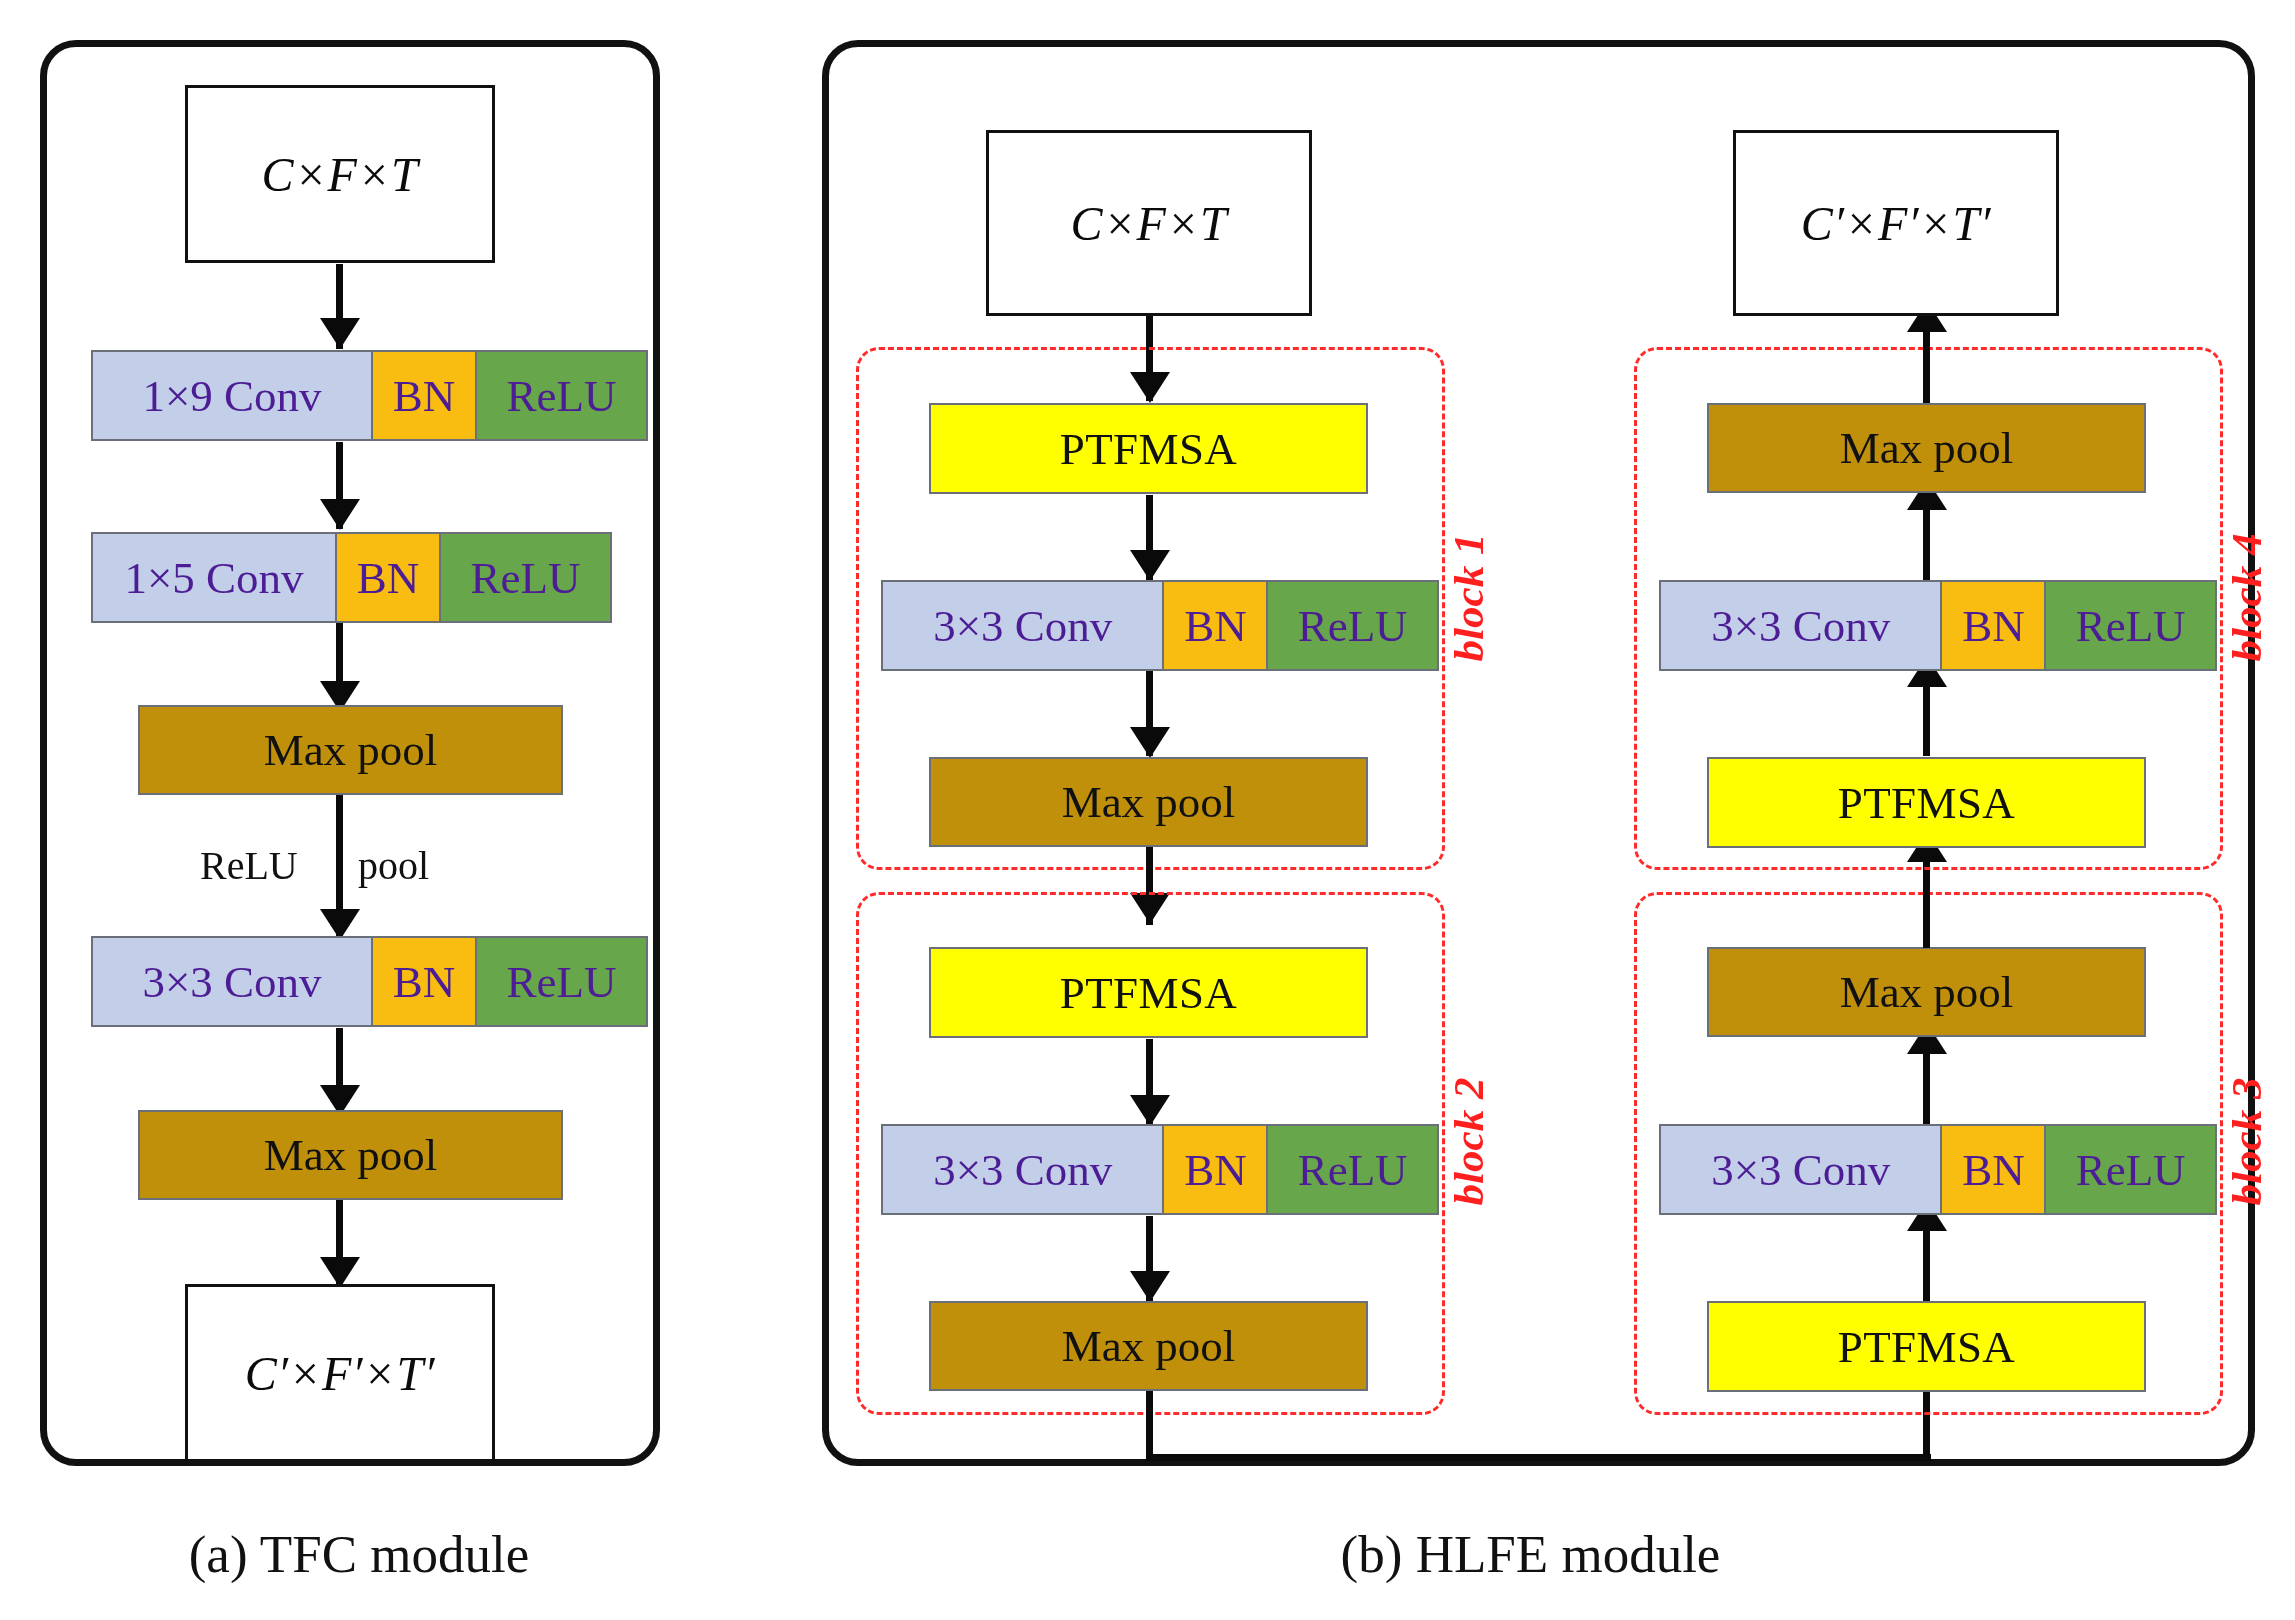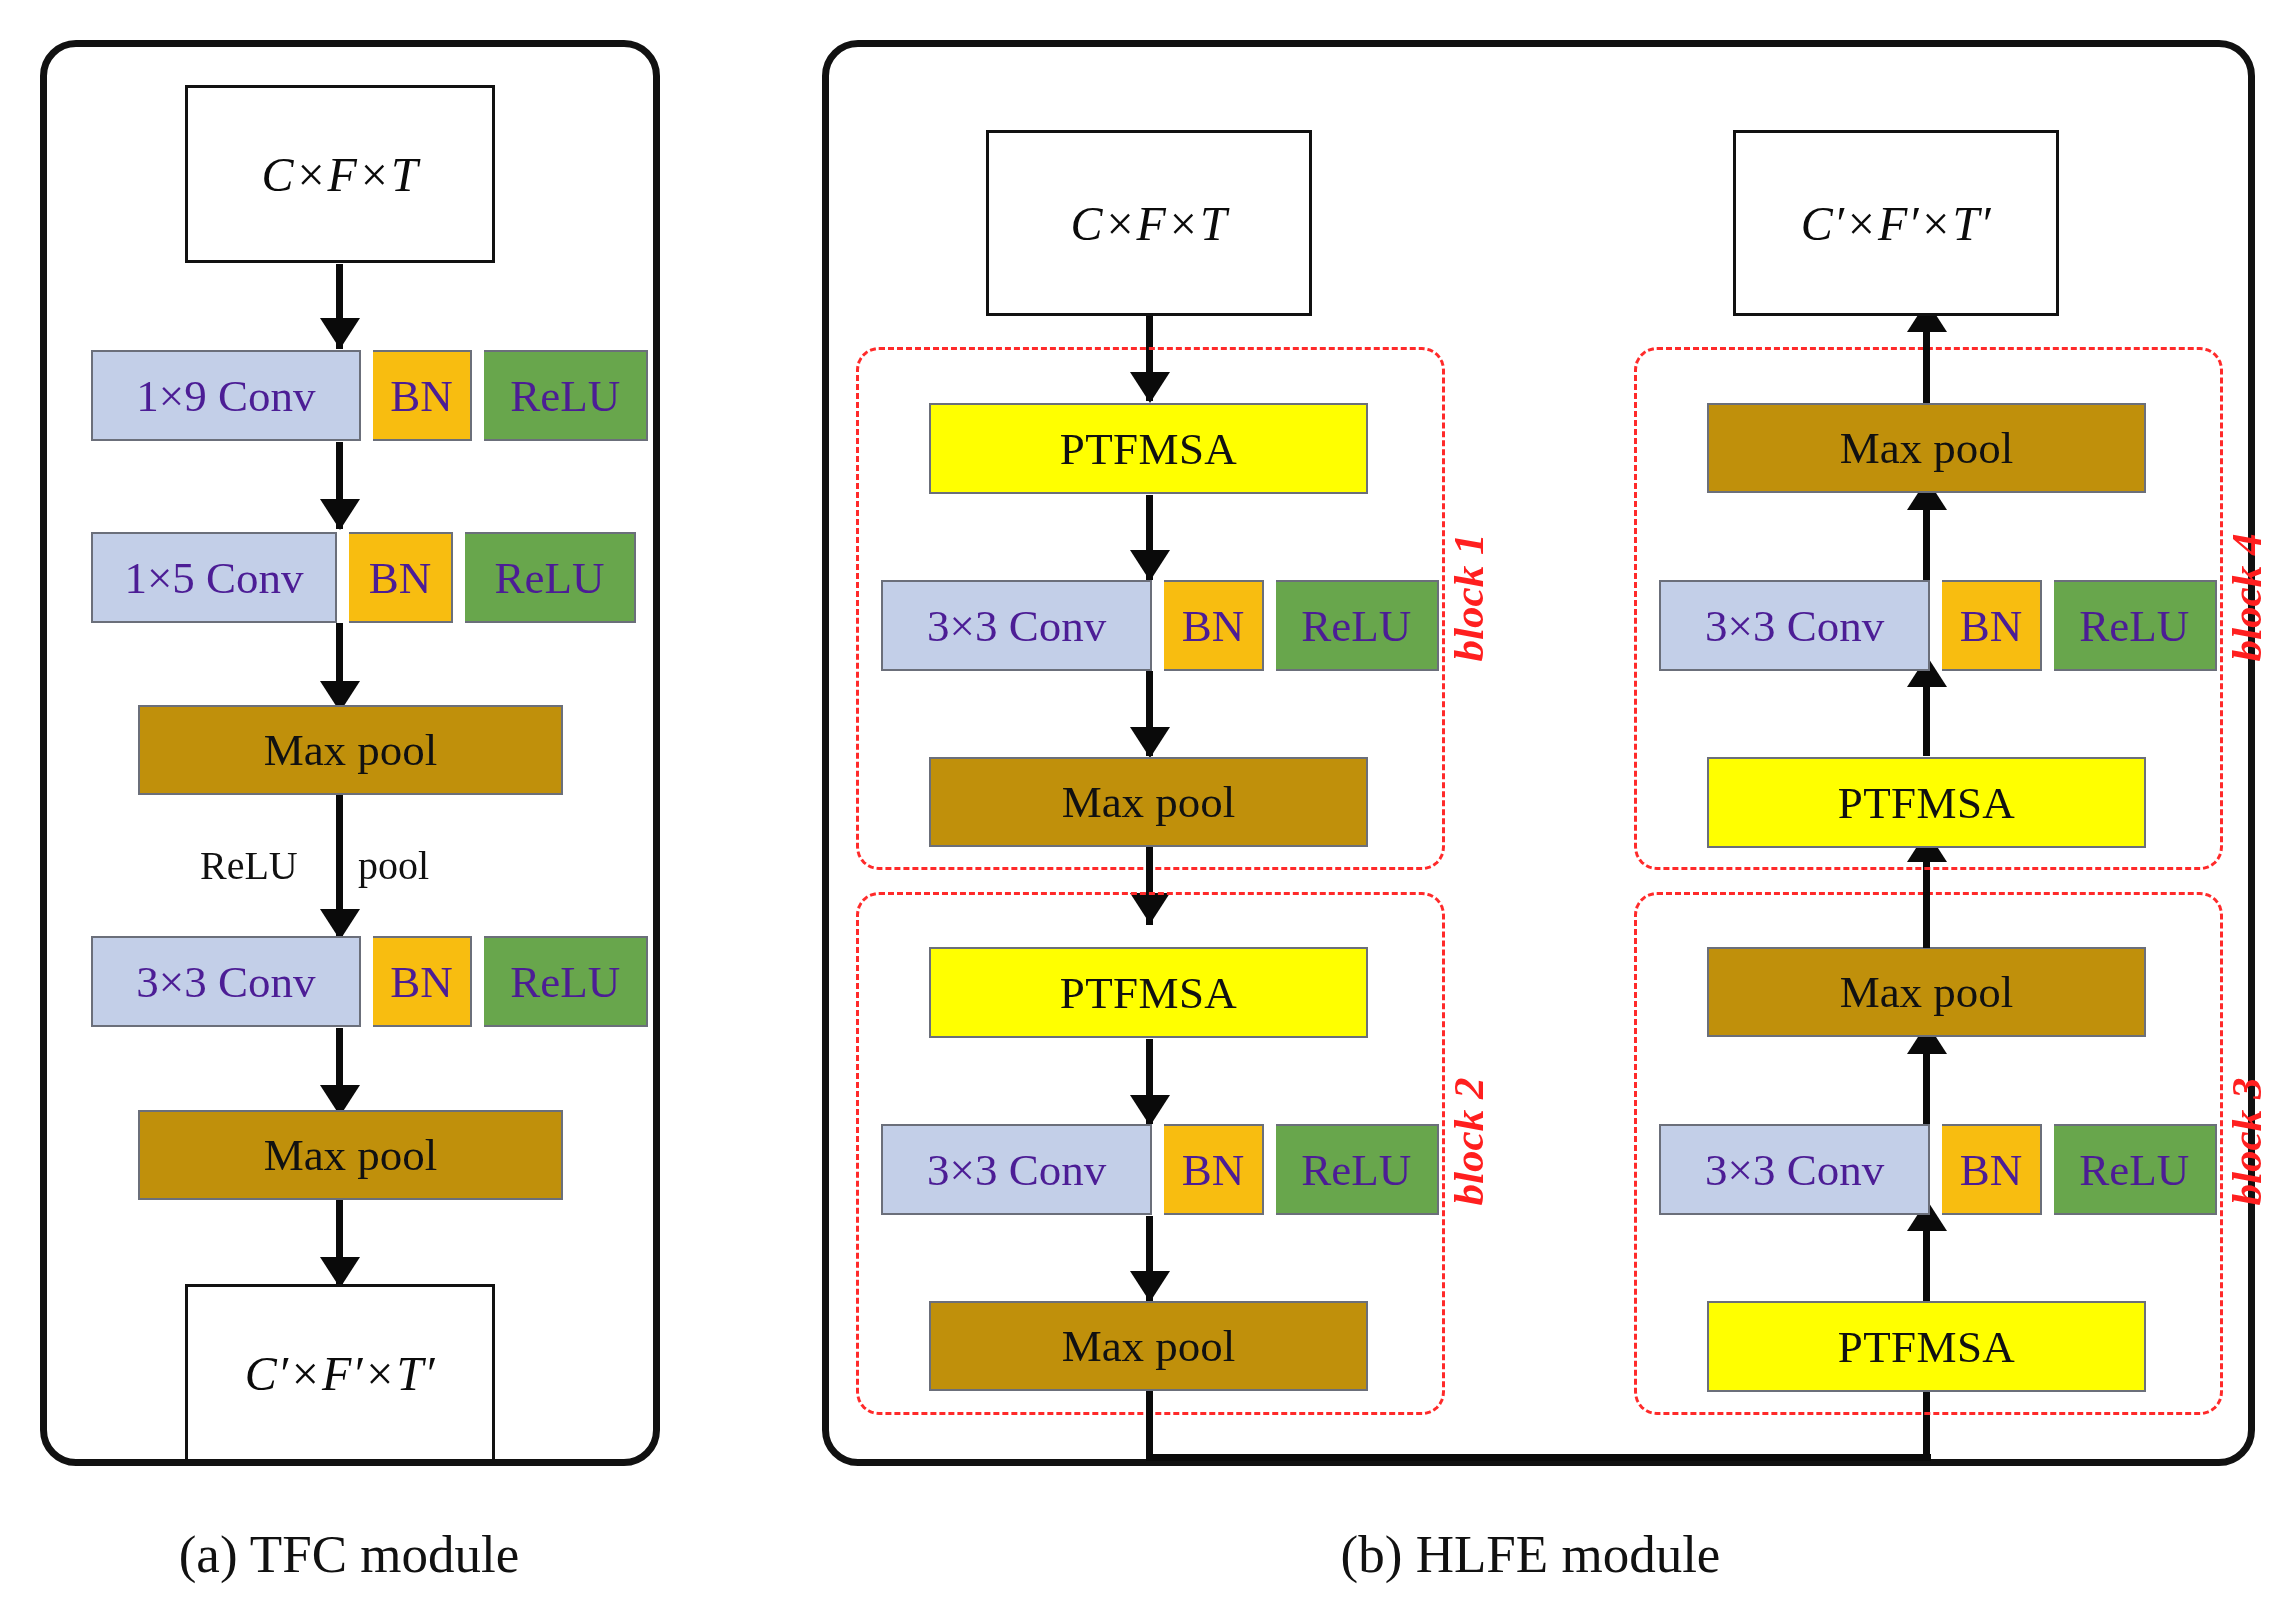--- a/index.html
+++ b/index.html
@@ -18,21 +18,21 @@
   .iobox .lbl{font-style:italic;font-size:48px;color:#0b0b0b;letter-spacing:0.8px;white-space:nowrap;}
 
   
   .convrow{position:absolute;display:flex;box-sizing:border-box;}
   .convrow>div{display:flex;align-items:center;justify-content:center;box-sizing:border-box;
                border:2.3px solid #6b6f7a;font-size:45px;color:#4c1d95;white-space:nowrap;}
   .seg-conv{background:#c3cfe8;}
   .seg-bn{background:#f8bd10;border-left:none !important;}
   .seg-relu{background:#68a64c;border-left:none !important;}
   .seg-bn,.seg-relu{}
-  .convrow>div+div{border-left:none;margin-left:12px;}
+  .convrow>div+div{border-left:none;}
 
   
   .maxpool{background:#c0900b;border:2.3px solid #6b6f7a;font-size:45px;color:#111;}
   
   .ptfmsa{background:#ffff00;border:2.3px solid #6b6f7a;font-size:45px;color:#111;letter-spacing:0.4px;}
 
   
   .vline{position:absolute;background:#0a0a0a;width:7px;}
   .hline{position:absolute;background:#0a0a0a;height:7px;}
   .arrowdown{position:absolute;width:0;height:0;border-left:20px solid transparent;border-right:20px solid transparent;border-top:31px solid #0a0a0a;}
@@ -106,21 +106,21 @@
     <span>Max pool</span>
   </div>
 
   <div class="vline" style="left:336px;top:1200px;height:87px;"></div>
   <div class="arrowdown" style="left:320px;top:1257px;"></div>
 
   <div class="node iobox" style="left:185px;top:1284px;width:310px;height:178px;">
     <span class="lbl">C′×F′×T′</span>
   </div>
 
-  <div class="caption" style="left:0px;top:1524px;width:698px;">(a) TFC module</div>
+  <div class="caption" style="left:0px;top:1524px;width:698px;padding-left:10px;">(a) TFC module</div>
 
   <div class="panel" style="left:822px;top:40px;width:1433px;height:1426px;"></div>
 
   <div class="node iobox" style="left:986px;top:130px;width:326px;height:186px;">
     <span class="lbl">C×F×T</span>
   </div>
 
   <div class="vline" style="left:1146px;top:316px;height:85px;"></div>
   <div class="arrowdown" style="left:1130px;top:372px;"></div>
 

